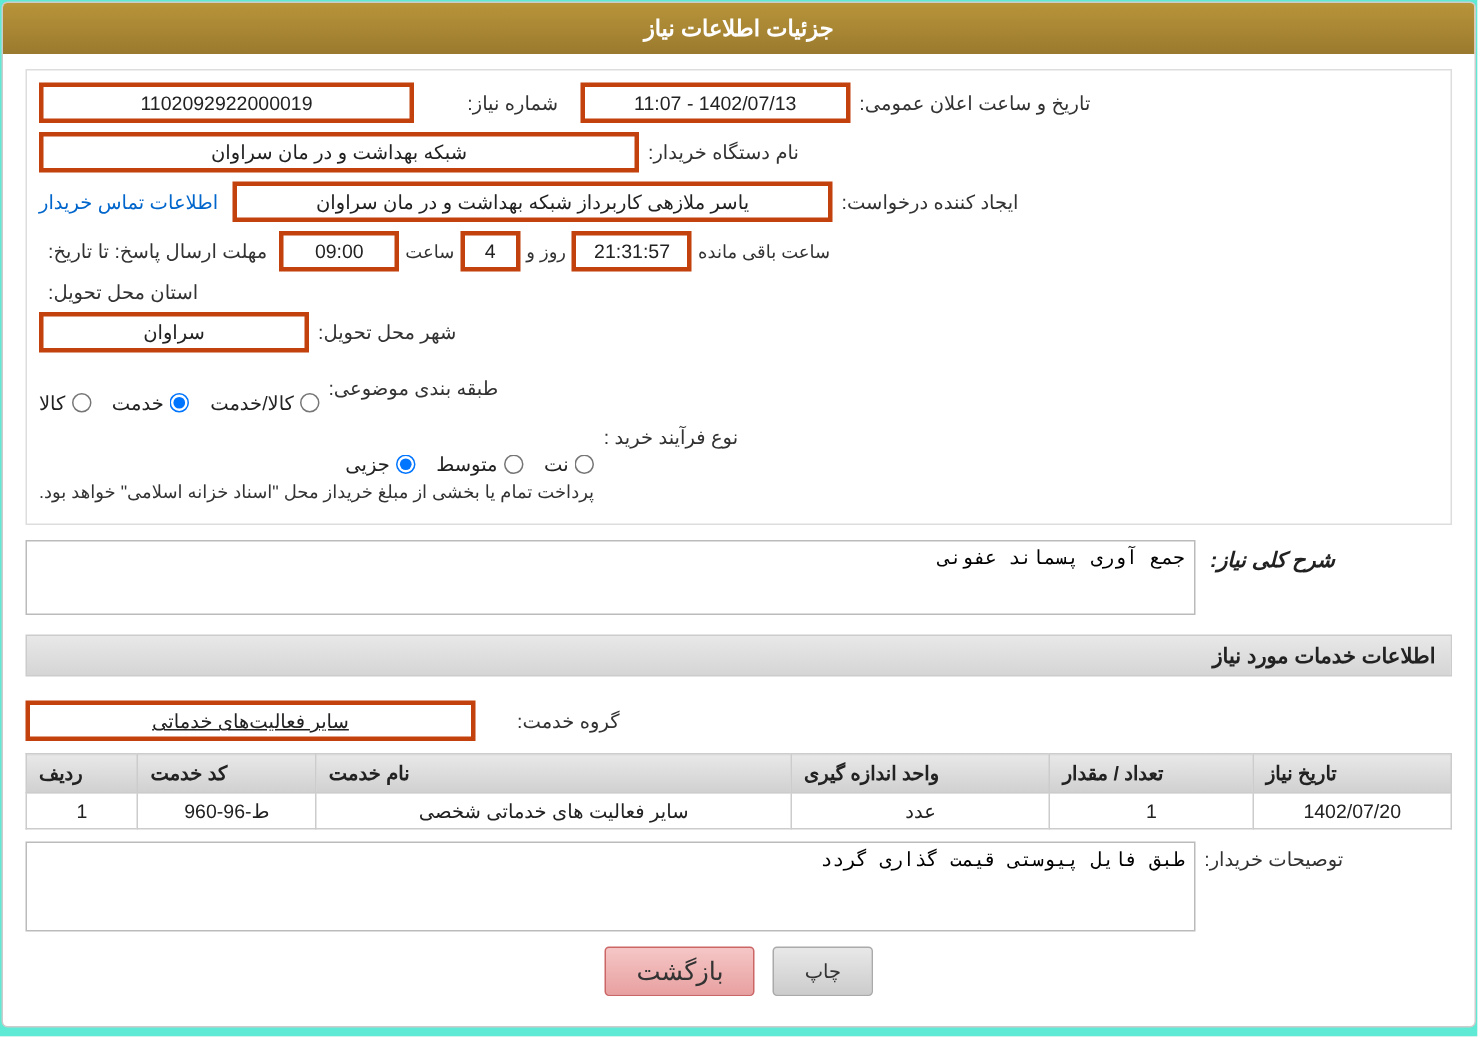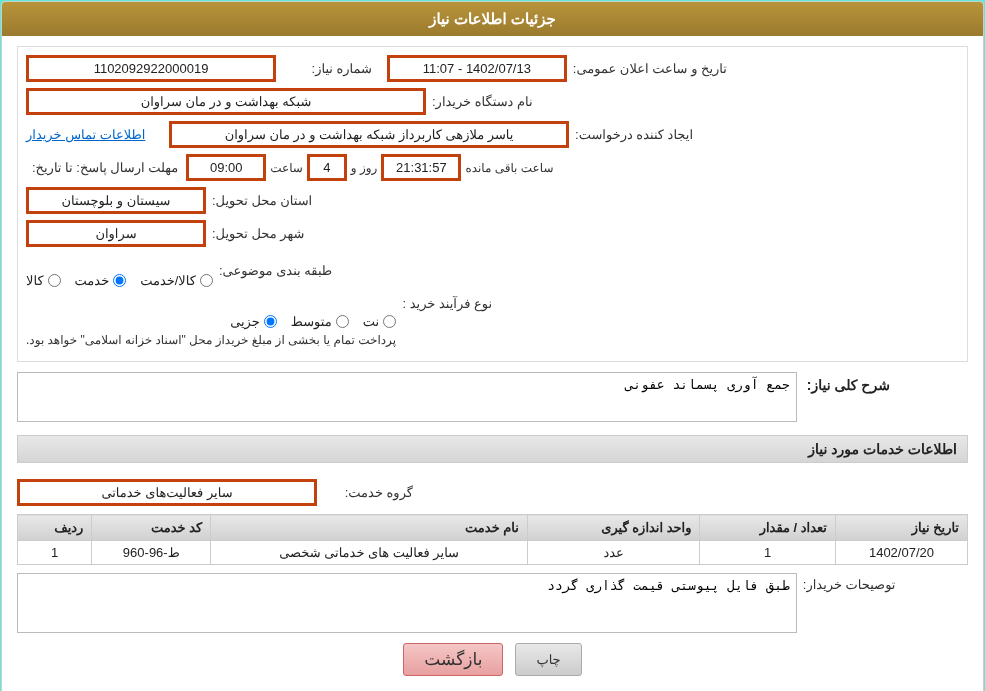--- a/index.html
+++ b/index.html
@@ -67,24 +67,23 @@
       min-width: 250px;
     }
     .field-value.medium {
       min-width: 180px;
     }
     .field-value.narrow {
       min-width: 80px;
     }
     .link-blue {
       color: #0066cc;
-      text-decoration: underline;
       cursor: pointer;
       font-size: 13px;
-      margin-right: 20px;
+      margin-right: 6px;
     }
     .deadline-row {
       display: flex;
       align-items: center;
       justify-content: flex-end;
       gap: 4px;
       margin-bottom: 6px;
     }
     .small-label {
       font-size: 12px;
@@ -170,21 +169,21 @@
     .service-table {
       width: 100%;
       border-collapse: collapse;
       font-size: 13px;
       margin-bottom: 8px;
     }
     .service-table th {
       background: linear-gradient(to bottom, #e8e8e8, #d0d0d0);
       border: 1px solid #ccc;
       padding: 5px 8px;
-      text-align: right;
+      text-align: left;
       font-weight: bold;
     }
     .service-table td {
       border: 1px solid #ccc;
       padding: 4px 8px;
       text-align: center;
     }
     .service-table tr:nth-child(even) td {
       background: #f9f9f9;
     }
@@ -292,21 +291,20 @@
           <span class="field-value narrow">21:31:57</span>
           <span class="small-label">روز و</span>
           <span class="field-value narrow" style="min-width:40px;">4</span>
           <span class="small-label">ساعت</span>
           <span class="field-value narrow">09:00</span>
           <span class="field-label">مهلت ارسال پاسخ: تا تاریخ:</span>
         </div>
 
         <div class="form-row">
           <span class="field-label">استان محل تحویل:</span>
-          <span class="field-value medium">سیستان و بلوچستان</span>
         </div>
 
         <div class="form-row">
           <span class="field-label">شهر محل تحویل:</span>
           <span class="field-value medium">سراوان</span>
         </div>
 
         <div class="form-row">
           <span class="field-label">طبقه بندی موضوعی:</span>
           <div class="radio-group">
@@ -342,31 +340,31 @@
                 <span>جزیی</span>
               </div>
             </div>
             <div class="purchase-note">پرداخت تمام یا بخشی از مبلغ خریداز محل "اسناد خزانه اسلامی" خواهد بود.</div>
           </div>
         </div>
 
       </div>
 
       <div style="display:flex; align-items:flex-start; margin-bottom:10px; justify-content:flex-end;">
-        <div class="section-title" style="min-width:90px; margin-left:0; margin-bottom:0; margin-right:0; border:none; background:none; font-size:14px;">شرح کلی نیاز:</div>
+        <div class="section-title" style="min-width:90px; margin-left:0; margin-bottom:0; margin-right:0; border:none; background:none; font-size:14px;font-style:italic;">شرح کلی نیاز:</div>
         <div class="description-wrapper">
           <textarea class="description-box" rows="2" style="">جمع آوری پسماند عفونی</textarea>
         </div>
       </div>
 
       <div class="section-header">اطلاعات خدمات مورد نیاز</div>
 
       <div class="service-group-row">
         <span class="service-group-label">گروه خدمت:</span>
-        <span class="field-value wide" style="min-width:300px;">سایر فعالیت‌های خدماتی</span>
+        <span class="field-value wide" style="min-width:300px;text-decoration:underline;">سایر فعالیت‌های خدماتی</span>
       </div>
 
       <table class="service-table">
         <thead>
           <tr>
             <th>تاریخ نیاز</th>
             <th>تعداد / مقدار</th>
             <th>واحد اندازه گیری</th>
             <th>نام خدمت</th>
             <th>کد خدمت</th>

